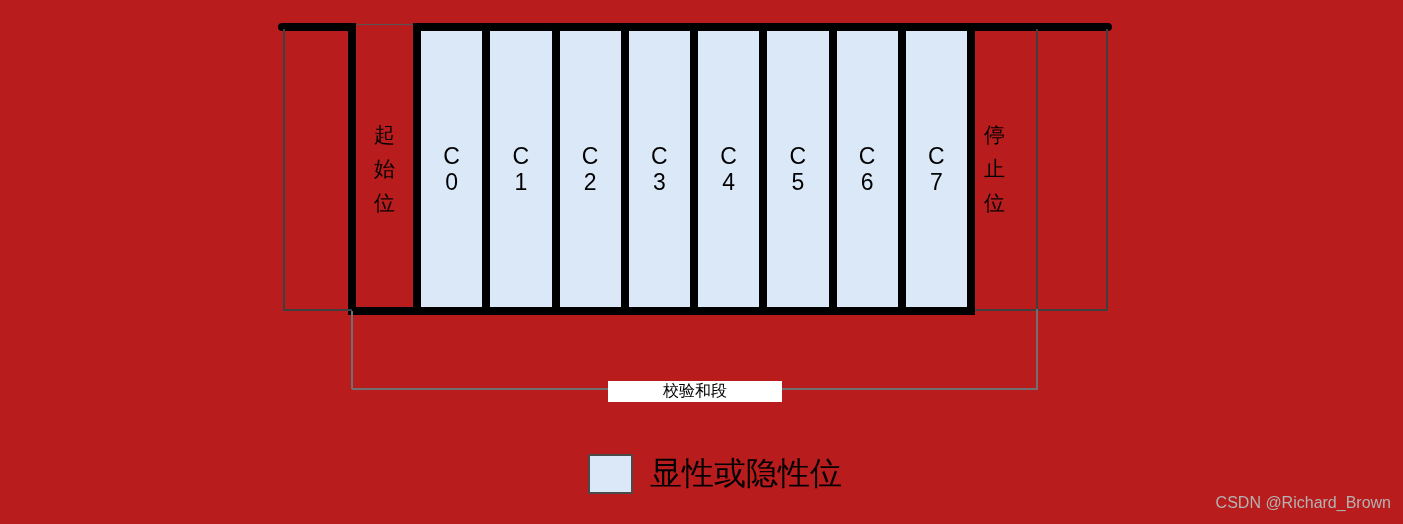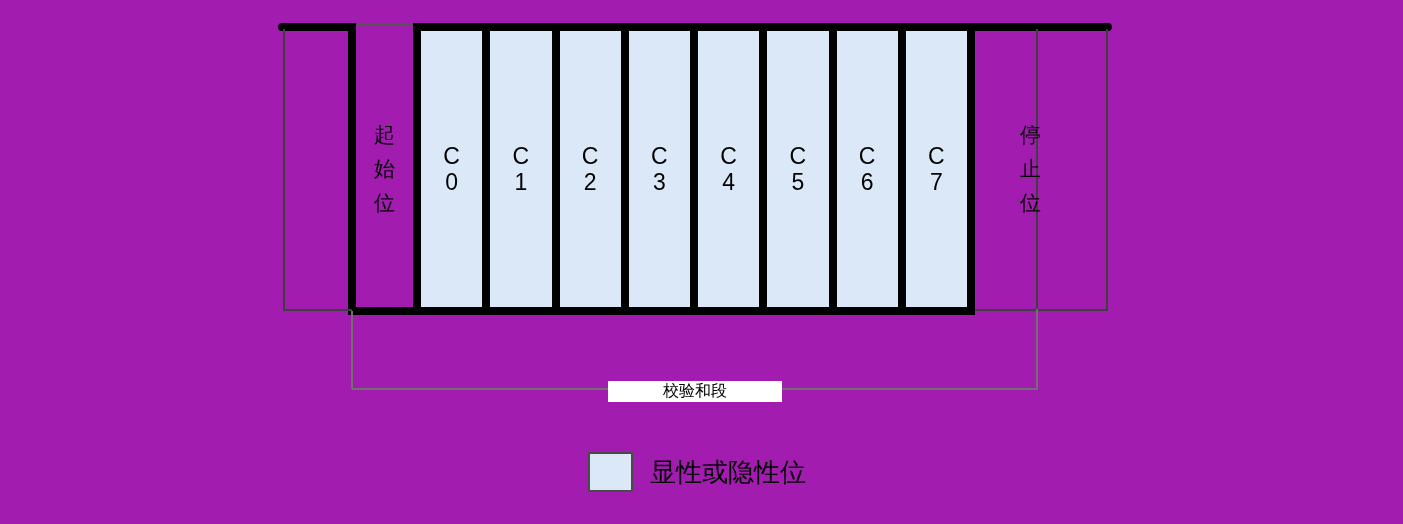--- a/index.html
+++ b/index.html
@@ -5,21 +5,21 @@
   html, body {
     margin: 0;
     padding: 0;
     background: #ffffff;
     font-family: "Liberation Sans", "DejaVu Sans", sans-serif;
   }
   #canvas {
     position: relative;
     width: 1403px;
     height: 524px;
-    background: #a21caf;
+    background: #b91c1c;
     overflow: hidden;
   }
   .abs { position: absolute; }
 
   
   .thick { background: #000000; }
 
   
   .thin  { background: #3f3f3f; }
   .bracket-ln { background: #707070; }
@@ -65,21 +65,21 @@
   #stop-divider  { left: 1036px; top: 29px;  width: 2px;   height: 282px; }
   #stop-bottom-h { left: 975px;  top: 309px; width: 133px; height: 2px; }
 
   
   .vlabel-box {
     display: flex;
     align-items: center;
     justify-content: center;
   }
   #start-label-box { left: 356px; top: 31px; width: 57px; height: 276px; }
-  #stop-label-box  { left: 975px; top: 31px; width: 39px; height: 276px; margin-left: 36px; }
+  #stop-label-box  { left: 975px; top: 31px; width: 39px; height: 276px; }
   .vlabel {
     width: 22px;
     font-size: 21px;
     line-height: 34px;
     word-break: break-all;
     text-align: center;
     color: #000000;
   }
 
   
@@ -108,21 +108,21 @@
     display: flex; align-items: center;
   }
   #legend-swatch {
     width: 45px; height: 40px;
     background: #dbe8f7;
     border: 2px solid #4a4a4a;
     box-sizing: border-box;
   }
   #legend-label {
     margin-left: 17px;
-    font-size: 26px;
+    font-size: 32px;
     color: #000000;
     white-space: nowrap;
   }
 
   
   #watermark {
     right: 12px; top: 494px;
     font-size: 16px;
     color: #b3b3b3;
     white-space: nowrap;
@@ -194,14 +194,15 @@
   <div class="abs" id="bracket-bar">
     <div class="hline bracket-ln"></div>
     <span id="checksum-label">校验和段</span>
   </div>
 
   <div class="abs" id="legend">
     <div id="legend-swatch"></div>
     <span id="legend-label">显性或隐性位</span>
   </div>
 
+  <div class="abs" id="watermark">CSDN @Richard_Brown</div>
 
 </div>
 
 </body></html>

